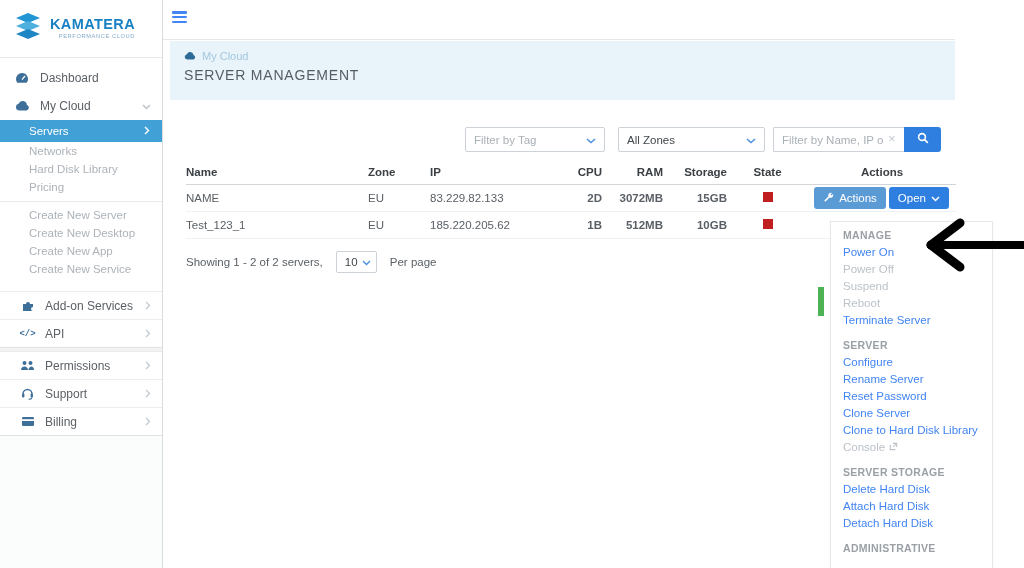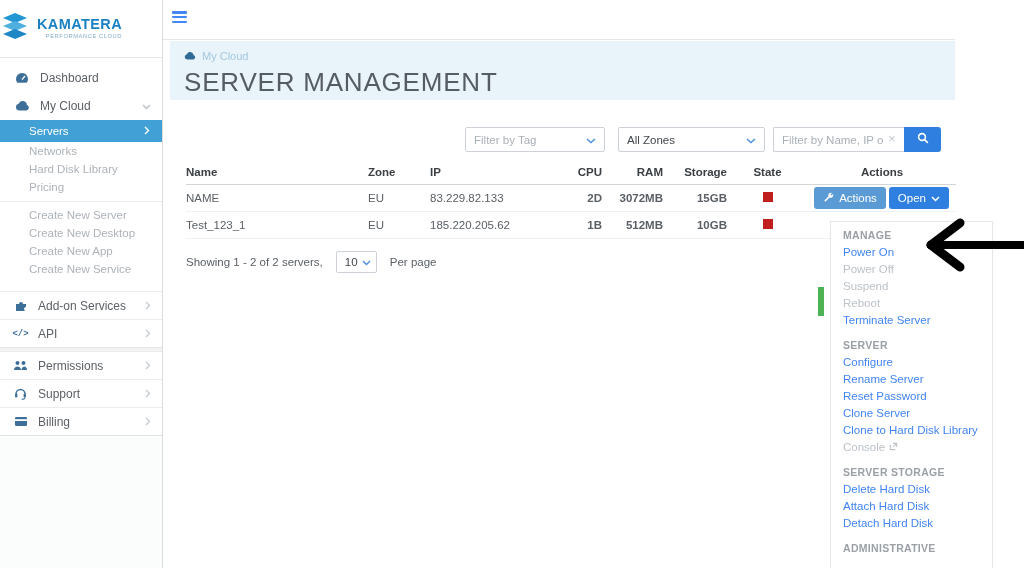--- a/index.html
+++ b/index.html
@@ -4,54 +4,54 @@
 <style>
   * { margin:0; padding:0; box-sizing:border-box; }
   html,body { width:1024px; height:568px; }
   body { font-family:"Liberation Sans", sans-serif; background:#fff; position:relative; overflow:hidden; }
 
   .page { position:relative; width:1024px; height:568px; background:#fff; }
 
   
   .sidebar { position:absolute; left:0; top:0; width:163px; height:568px; background:#fff;
              border-right:1px solid #d8dcdf; display:flex; flex-direction:column; }
-  .logo { height:58px; display:flex; align-items:center; gap:7px; border-bottom:1px solid #e8e8e8; }
+  .logo { height:58px; display:flex; align-items:center; padding-left:13px; gap:7px; border-bottom:1px solid #e8e8e8; }
   .logo-text { display:flex; flex-direction:column; line-height:1; }
   .brand-name { font-size:14.5px; font-weight:bold; color:#1a82c4; letter-spacing:.4px; }
   .brand-tagline { font-size:5.8px; color:#86aecb; letter-spacing:.55px; text-align:right; margin-top:2px; }
 
   .nav-item { height:28px; display:flex; align-items:center; padding-left:14px; gap:10px;
               font-size:12px; color:#5b6167; position:relative; cursor:pointer; }
   .nav-item .nicon { width:16px; display:flex; justify-content:center; }
   .nav-chevron { position:absolute; right:11px; }
 
   .subnav-item { height:18px; display:flex; align-items:center; padding-left:29px;
                  font-size:11.5px; color:#adb3b9; position:relative; cursor:pointer; }
   .subnav-item.selected { height:22px; background:#41a0d6; color:#fff; }
   .subnav-item.selected .sel-chevron { position:absolute; right:12px; }
   .sub-divider { border-top:1px solid #ebebeb; margin:5px 0 4px 0; }
 
   .side-bottom { margin-top:13px; }
   .side-group-gap { height:4px; background:#f2f3f4; border-top:1px solid #e3e3e3; }
-  .bottom-item { height:28px; display:flex; align-items:center; padding-left:12px; gap:9px;
+  .bottom-item { height:28px; display:flex; align-items:center; padding-left:19px; gap:9px;
                  font-size:12px; color:#5b6167; border-top:1px solid #ececec; position:relative; cursor:pointer; }
   .bottom-item .nicon { width:17px; display:flex; justify-content:center; }
   .bottom-item .nav-chevron { right:11px; }
   .side-footer { flex:1; background:#fbfcfc; border-top:1px solid #e3e3e3; }
   .api-glyph { font-family:"Liberation Mono", monospace; font-size:9px; font-weight:bold; color:#3d6f99; }
 
   
   .main { position:absolute; left:163px; top:0; width:861px; height:568px; }
   .topbar { position:absolute; left:0; top:0; width:792px; height:40px; background:#fff; border-bottom:1px solid #e4e6e8; }
   .hamburger { position:absolute; left:9px; top:11px; width:15px; cursor:pointer; }
   .hamburger div { height:2.6px; background:#4285f4; border-radius:1px; margin-bottom:2.2px; }
 
   .banner { position:absolute; left:7px; top:41px; width:785px; height:59px; background:#e9f3fa; padding:9px 0 0 14px; }
   .breadcrumb { display:flex; align-items:center; gap:6px; font-size:11px; color:#a3c8de; }
-  .page-title { margin-top:5px; font-size:26px; color:#565c63; letter-spacing:.8px; }
+  .page-title { margin-top:5px; font-size:14px; color:#565c63; letter-spacing:.8px; }
 
   
   .filters { position:absolute; left:0; top:127px; height:25px; width:792px; }
   .fake-select { position:absolute; height:25px; border:1px solid #ccd2d7; border-radius:2px; background:#fff;
                  display:flex; align-items:center; padding:0 8px; font-size:11.5px; cursor:pointer; }
   .fs-tag { left:302px; width:140px; color:#a9b0b6; }
   .fs-zone { left:455px; width:147px; color:#42474c; }
   .fake-select .chev { position:absolute; right:8px; }
   .search-wrap { position:absolute; left:610px; width:168px; height:25px; }
   .search-input { position:absolute; left:0; top:0; width:131px; height:25px; border:1px solid #ccd2d7;

